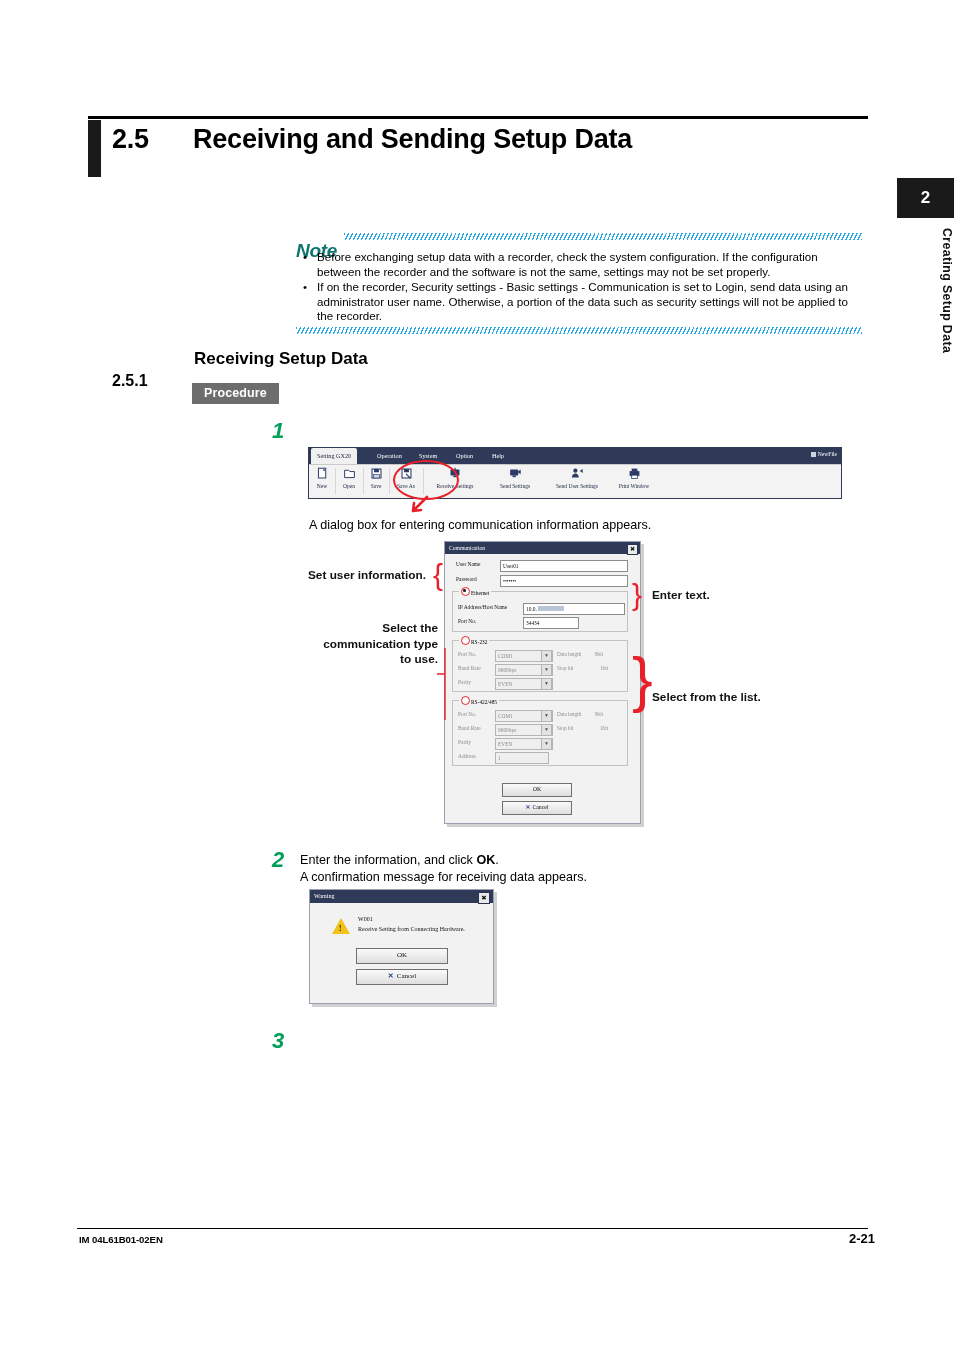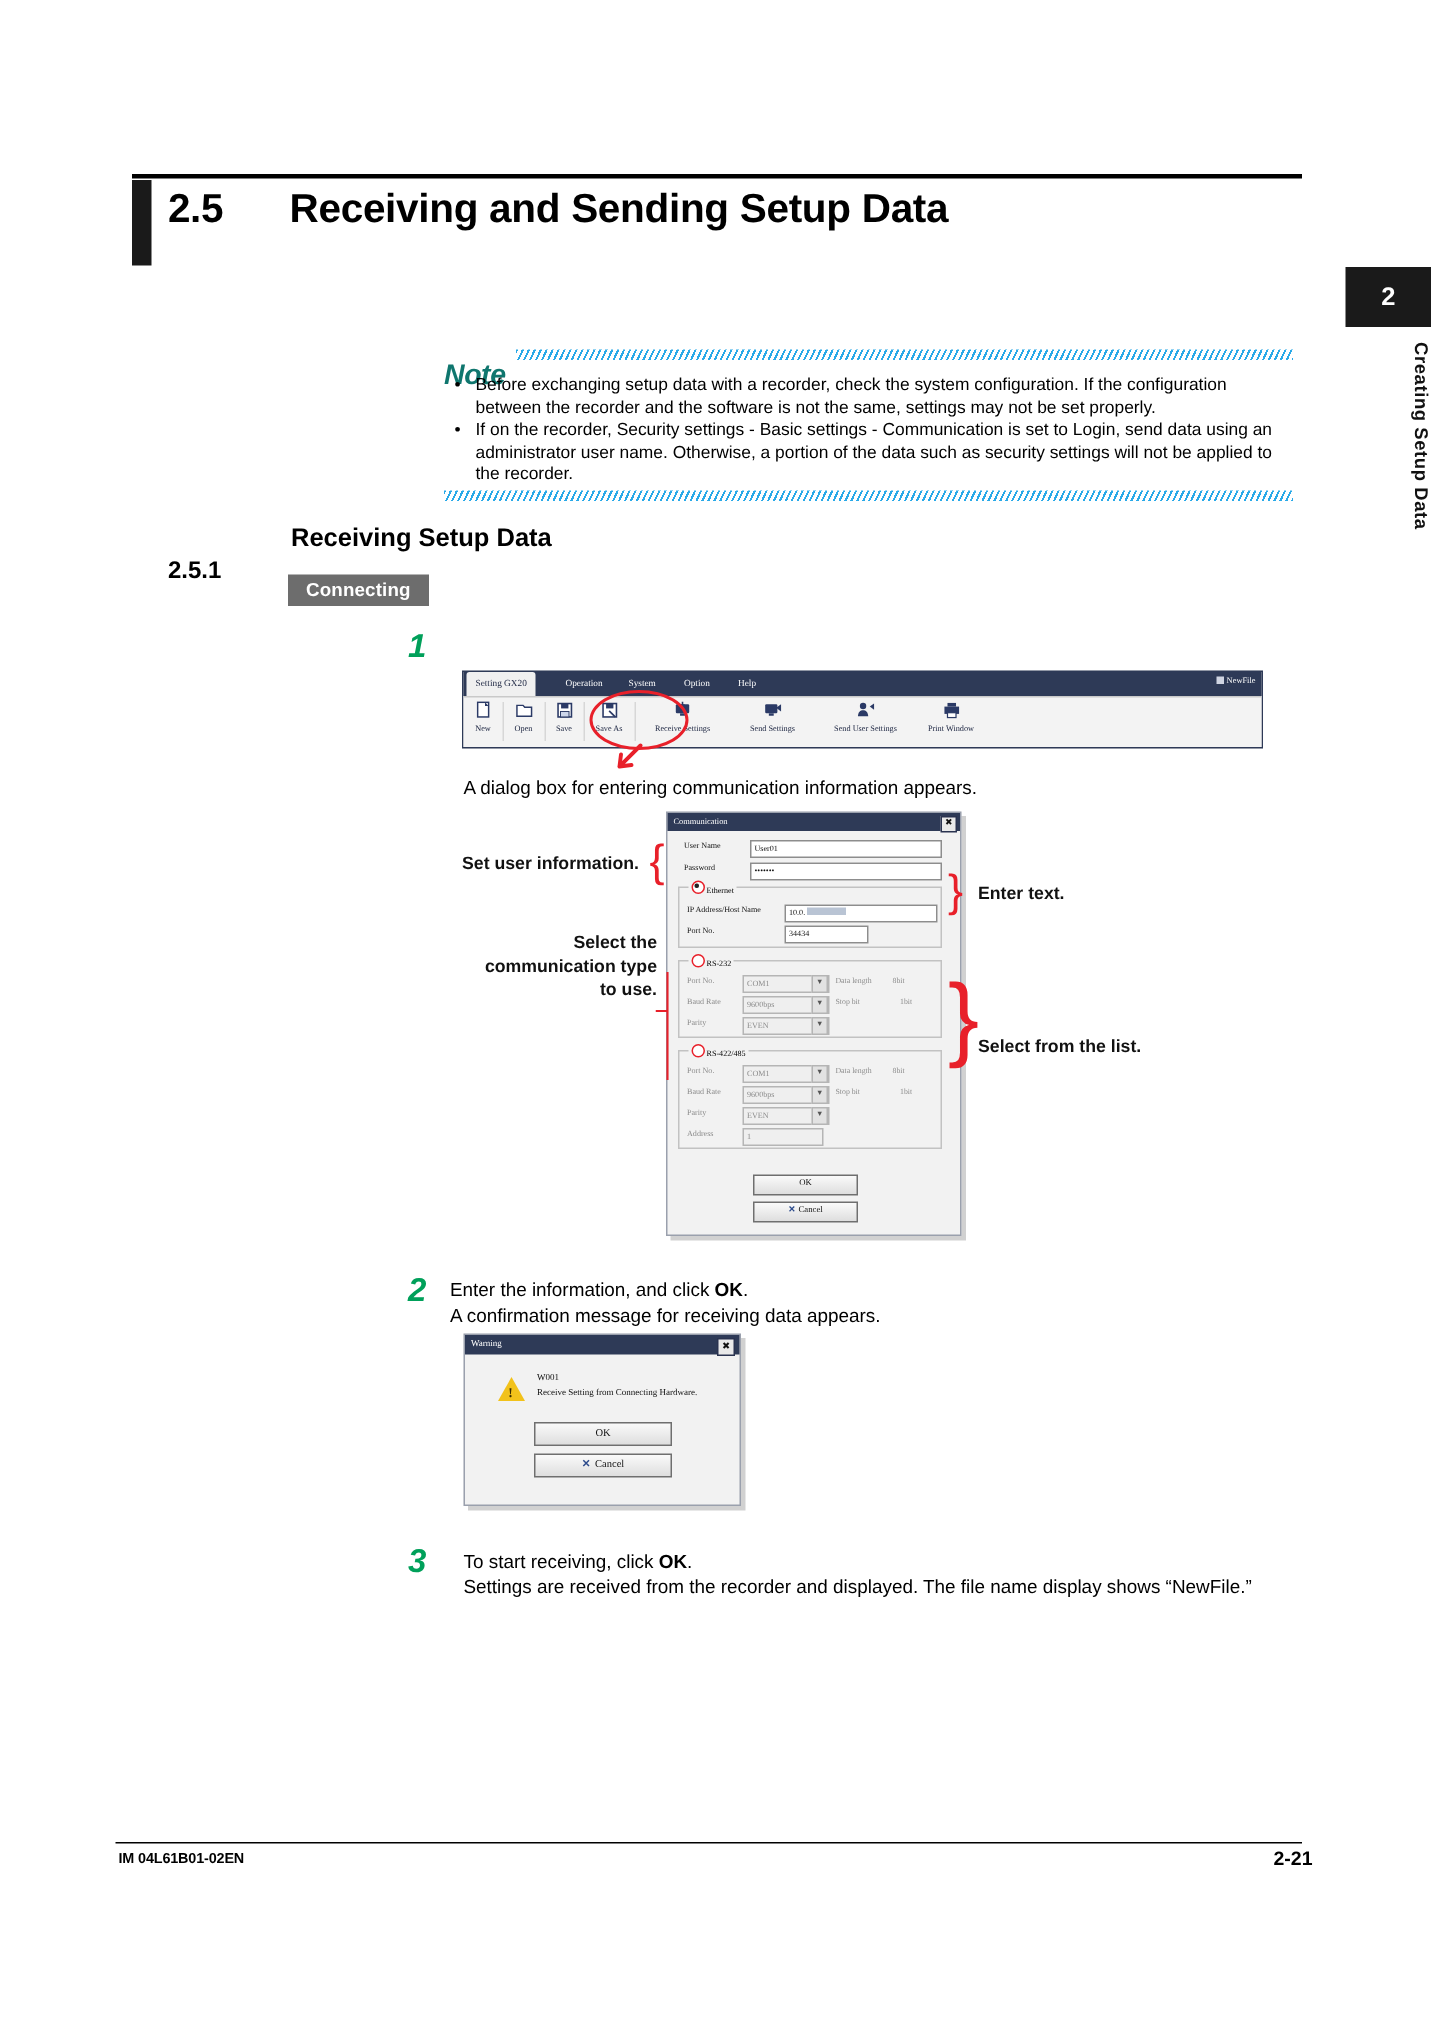--- a/index.html
+++ b/index.html
@@ -333,21 +333,21 @@
         <span>If on the recorder, Security settings - Basic settings - Communication is set to Login, send data using an administrator user name. Otherwise, a portion of the data such as security settings will not be applied to the recorder.</span>
       </div>
     </div>
     <div style="position:relative;height:8px;margin-top:3px;">
       <div class="hatch hatch-bottom"></div>
     </div>
   </div>
 
   <div class="sub-num">2.5.1</div>
   <div class="sub-title">Receiving Setup Data</div>
-  <div class="proc-badge">Connecting</div>
+  <div class="proc-badge">Procedure</div>
 
   <div class="step-num" style="left:272px; top:418px;">1</div>
 
   <div class="app">
     <div class="app-tabs">
       <div class="app-tab active" style="left:2px;">Setting GX20</div>
       <div class="app-tab" style="left:68px;">Operation</div>
       <div class="app-tab" style="left:110px;">System</div>
       <div class="app-tab" style="left:147px;">Option</div>
       <div class="app-tab" style="left:183px;">Help</div>
@@ -551,24 +551,20 @@
       <div>W001</div>
       <div>Receive Setting from Connecting Hardware.</div>
     </div>
     <div class="wbtn" style="top:58px;">OK</div>
     <div class="wbtn" style="top:79px;">
       <span style="color:#2b4a8b;font-weight:bold;margin-right:3px;">✕</span><span>Cancel</span>
     </div>
   </div>
 
   <div class="step-num" style="left:272px; top:1028px;">3</div>
-  <div class="step-text" style="left:309px; top:1033px; width:560px;">
-    <span>To start receiving, click </span><b>OK</b><span>.</span><br>
-    <span>Settings are received from the recorder and displayed. The file name display shows “NewFile.”</span>
-  </div>
 
   <div class="side-tab">2</div>
   <div class="side-text">Creating Setup Data</div>
 
   <div class="foot-rule"></div>
   <div class="foot-left">IM 04L61B01-02EN</div>
   <div class="foot-right">2-21</div>
 
 </div>
 

